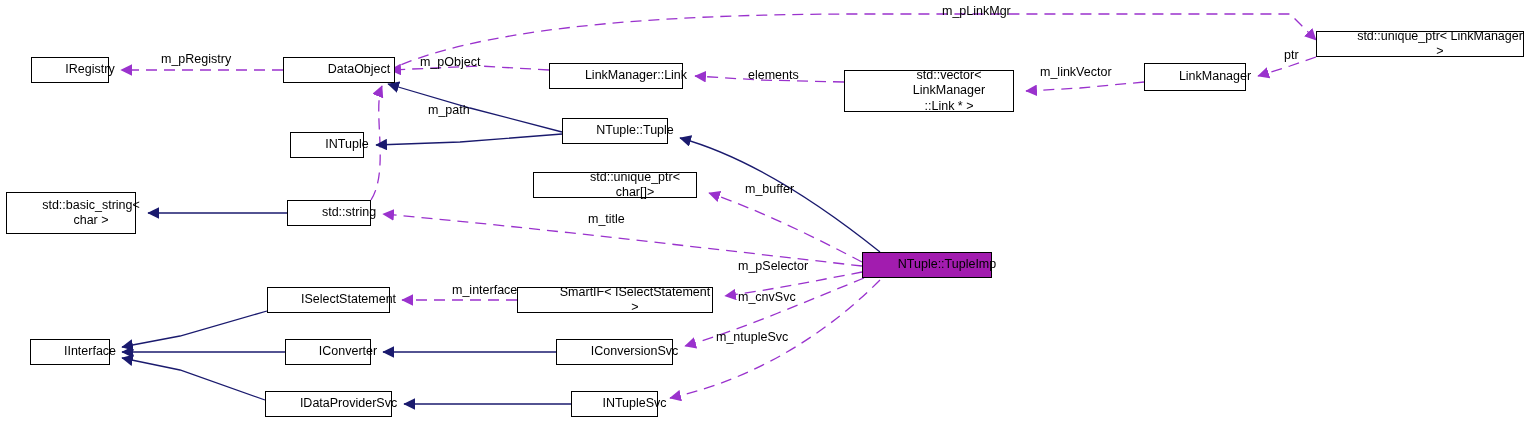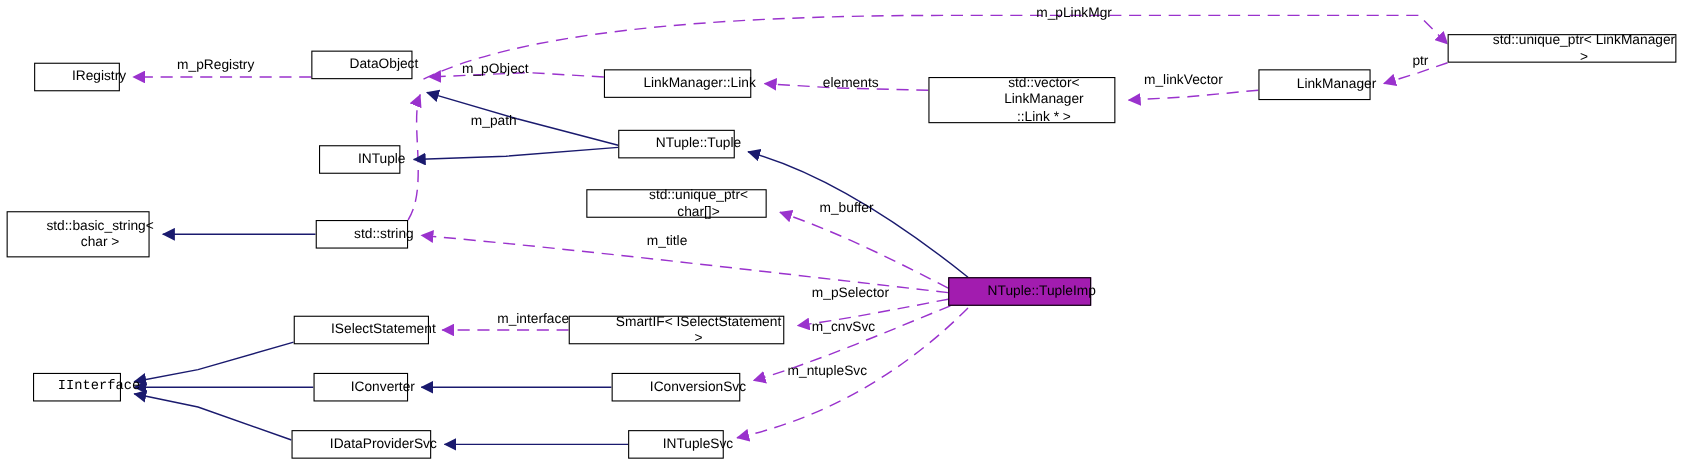--- a/index.html
+++ b/index.html
@@ -112,21 +112,21 @@
       <path d="M 265 400 L 180 370 L 122 358" stroke="#1a1a6e" marker-end="url(#inh-arrow)"></path>
 
       <path d="M 556 352 L 460 352 L 383 352" stroke="#1a1a6e" marker-end="url(#inh-arrow)"></path>
 
       <path d="M 571 404 L 490 404 L 404 404" stroke="#1a1a6e" marker-end="url(#inh-arrow)"></path>
     </g>
   </svg>
 
   <div class="uml-node" style="left:31px;top:57px;width:78px;height:26px;">IRegistry</div>
 
-  <div class="uml-node" style="left:283px;top:46px;width:92px;height:26px;">DataObject</div>
+  <div class="uml-node" style="left:283px;top:57px;width:112px;height:26px;">DataObject</div>
 
   <div class="uml-node" style="left:549px;top:63px;width:134px;height:26px;">LinkManager::Link</div>
 
   <div class="uml-node" style="left:844px;top:70px;width:170px;height:42px;">std::vector&lt; LinkManager
 ::Link * &gt;</div>
 
   <div class="uml-node" style="left:1144px;top:63px;width:102px;height:28px;">LinkManager</div>
 
   <div class="uml-node" style="left:1316px;top:31px;width:208px;height:26px;">std::unique_ptr&lt; LinkManager &gt;</div>
 
@@ -140,21 +140,21 @@
   <div class="uml-node" style="left:287px;top:200px;width:84px;height:26px;">std::string</div>
 
   <div class="uml-node" style="left:533px;top:172px;width:164px;height:26px;">std::unique_ptr&lt; char[]&gt;</div>
 
   <div class="uml-node highlight" style="left:862px;top:252px;width:130px;height:26px;">NTuple::TupleImp</div>
 
   <div class="uml-node" style="left:267px;top:287px;width:123px;height:26px;">ISelectStatement</div>
 
   <div class="uml-node" style="left:517px;top:287px;width:196px;height:26px;">SmartIF&lt; ISelectStatement &gt;</div>
 
-  <div class="uml-node" style="left:30px;top:339px;width:80px;height:26px;font-family:Liberation Mono, monospace;">IInterface</div>
+  <div class="uml-node" style="left:30px;top:339px;width:80px;height:26px;">IInterface</div>
 
   <div class="uml-node" style="left:285px;top:339px;width:86px;height:26px;">IConverter</div>
 
   <div class="uml-node" style="left:556px;top:339px;width:117px;height:26px;">IConversionSvc</div>
 
   <div class="uml-node" style="left:265px;top:391px;width:127px;height:26px;">IDataProviderSvc</div>
 
   <div class="uml-node" style="left:571px;top:391px;width:87px;height:26px;">INTupleSvc</div>
 
   <div class="edge-label" style="left:942px;top:4px;">m_pLinkMgr</div>

